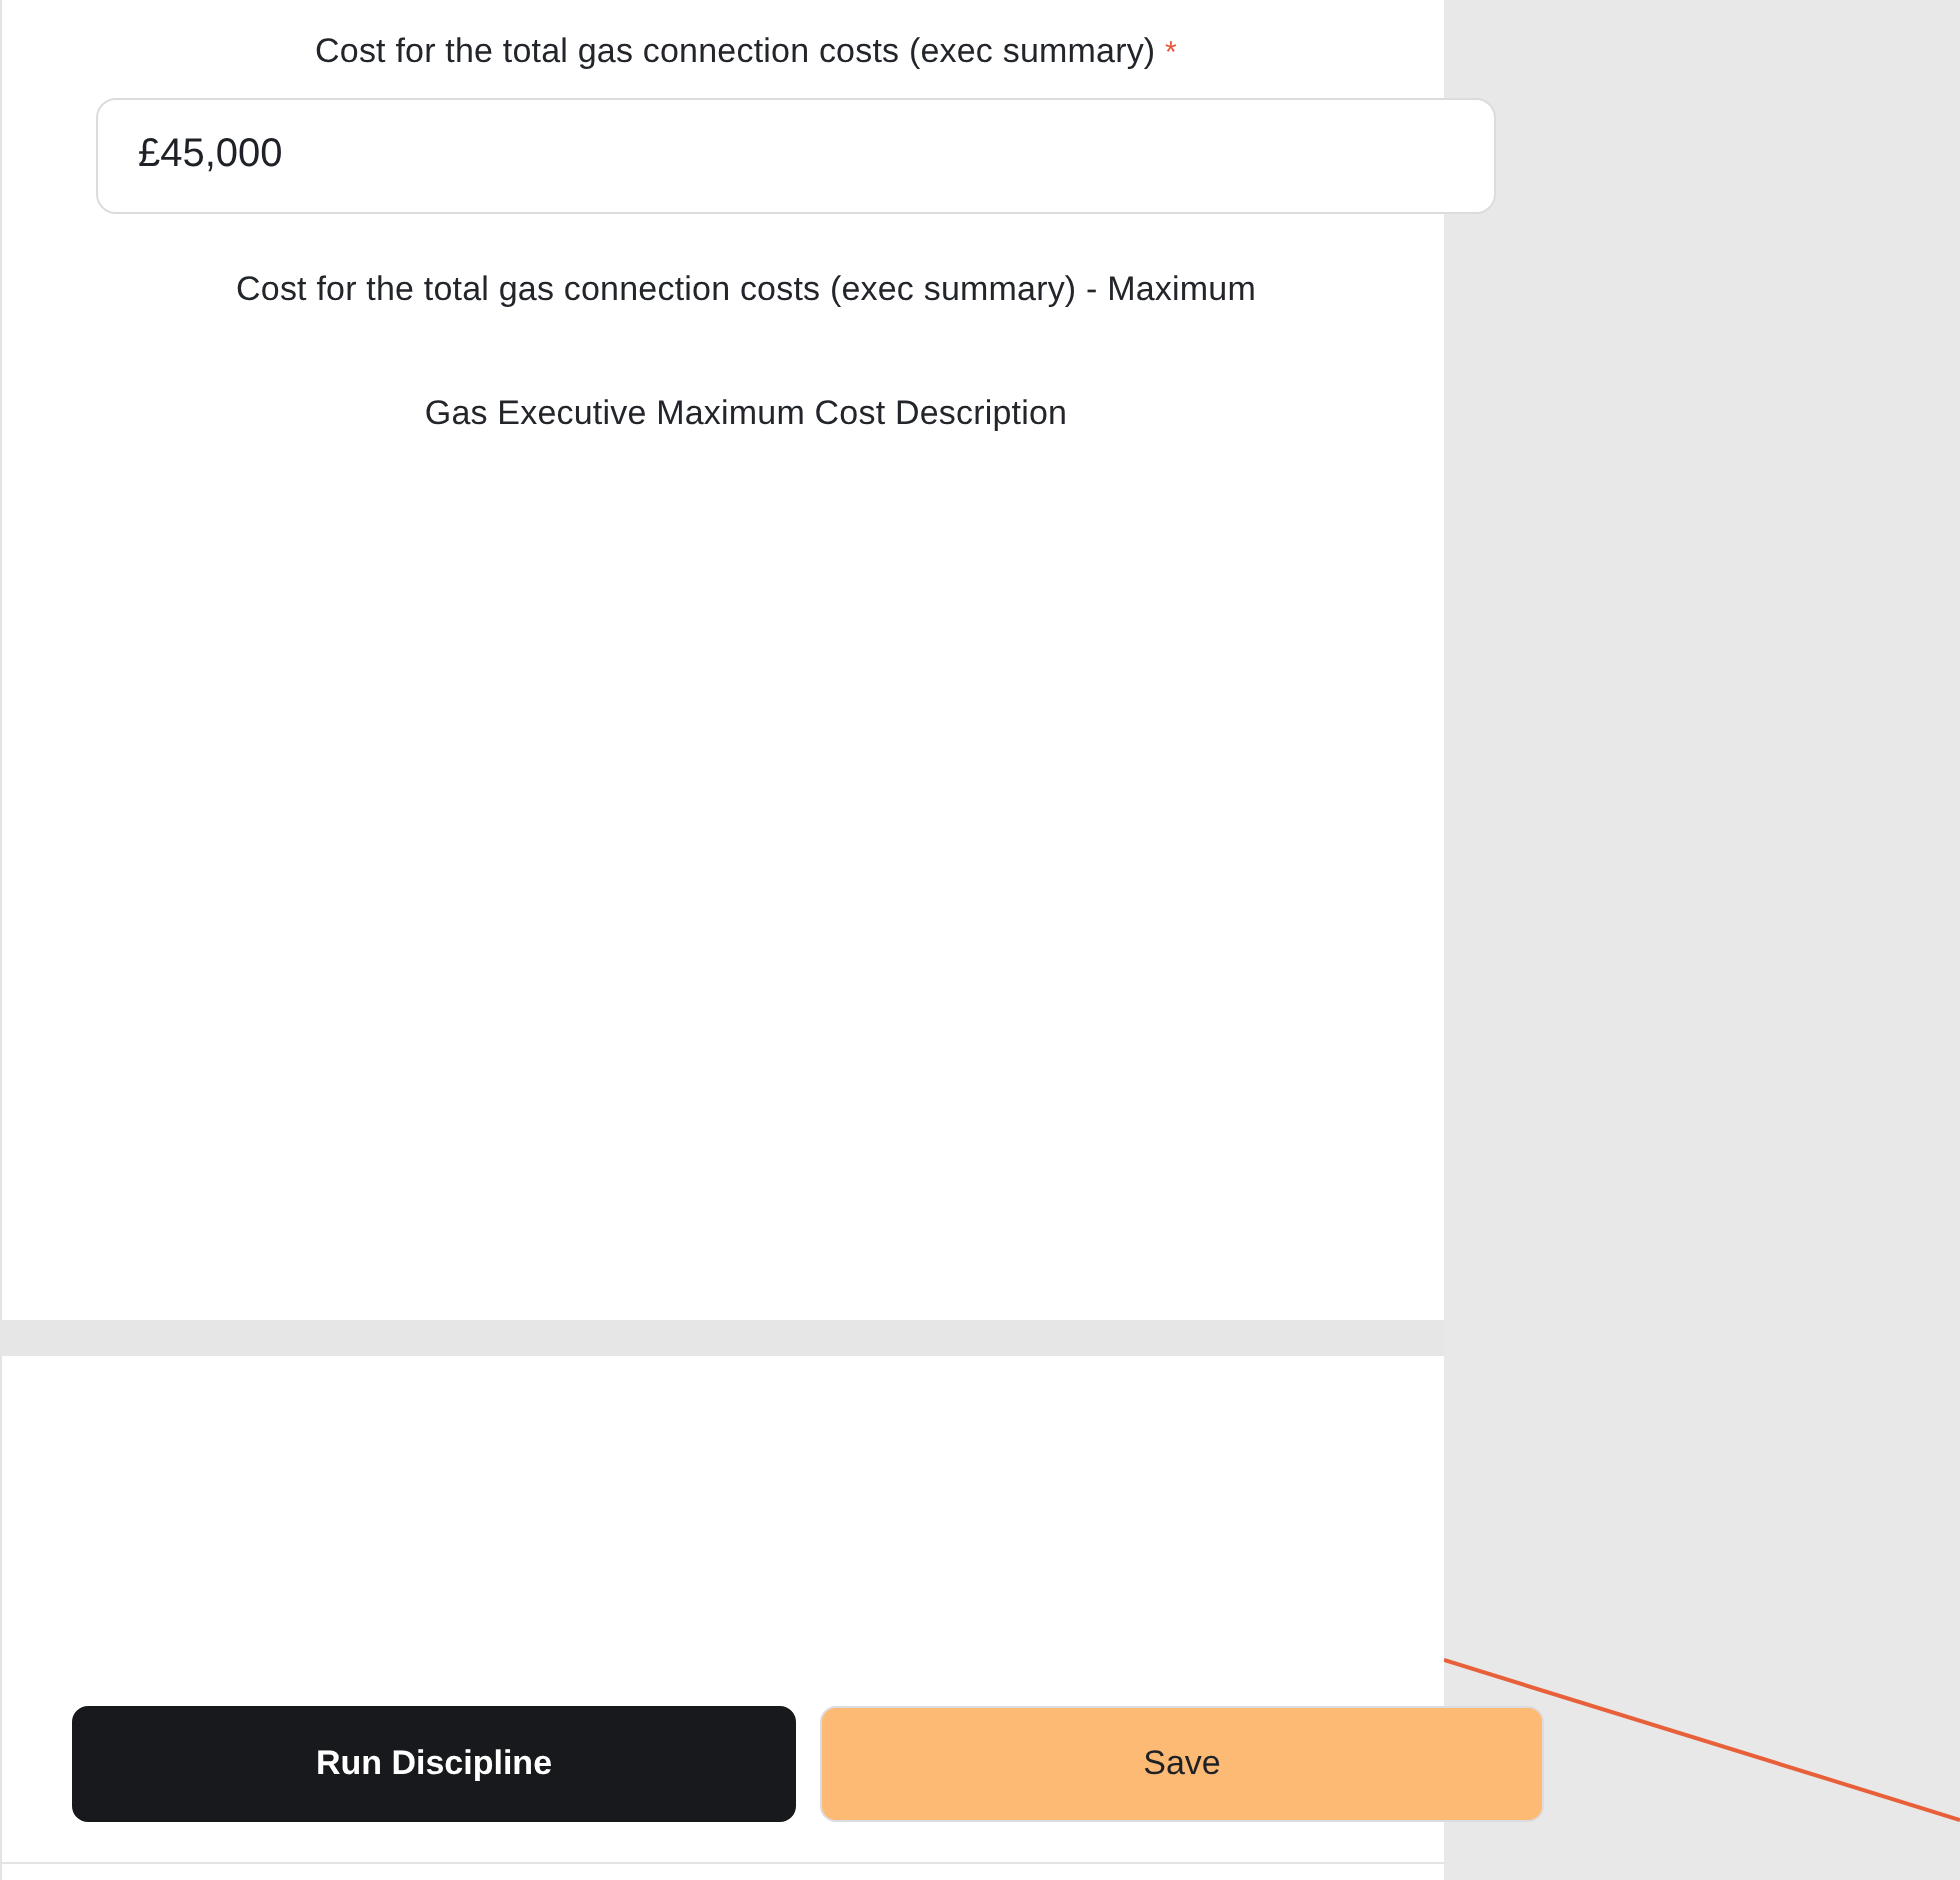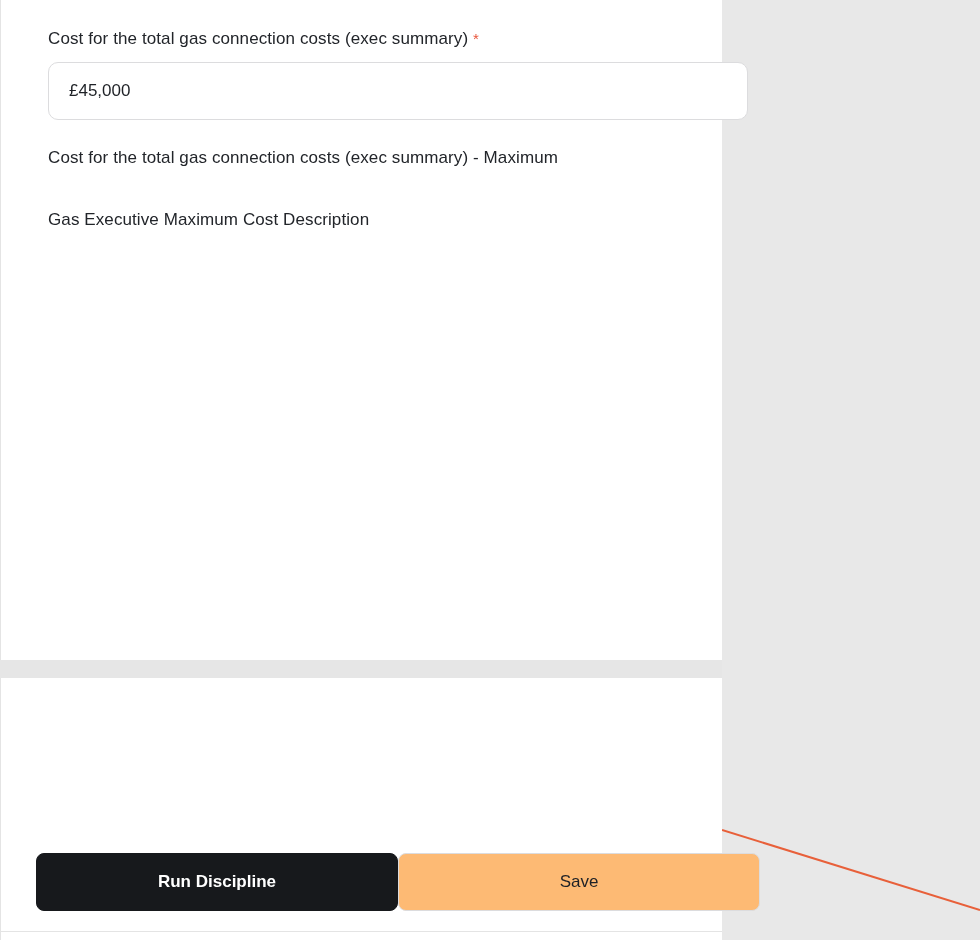--- a/index.html
+++ b/index.html
@@ -55,21 +55,22 @@
     content: "";
     position: absolute;
     left: 0;
     top: 0;
     bottom: 0;
     width: 1px;
     background: #e4e4e4;
   }
 
   .form-inner {
-    padding: 13px 24px 0 48px;
+    padding: 0 24px 0 48px;
+    text-align: center;
   }
 
   .field {
     margin-bottom: 0;
   }
 
   .field-label {
     font-size: 17px;
     line-height: 1.45;
     color: #22252a;
@@ -84,21 +85,21 @@
 
   .input-box {
     height: 58px;
     border: 1px solid #dcdcde;
     border-radius: 10px;
     background: #fff;
     display: flex;
     align-items: center;
     padding: 0 20px;
     box-sizing: border-box;
-    font-size: 17px;
+    font-size: 20px;
     color: #1e2126;
     width: 700px;
     overflow: hidden;
     white-space: nowrap;
   }
 
   .spacer-1 { height: 12px; }
   .spacer-2 { height: 14px; }
 
   
@@ -128,20 +129,21 @@
     bottom: 8px;
     height: 1px;
     background: #e4e4e4;
   }
 
   .action-bar {
     position: absolute;
     left: 36px;
     top: 853px;
     display: flex;
+    gap: 12px;
     align-items: center;
   }
 
   .btn {
     height: 58px;
     border-radius: 8px;
     display: flex;
     align-items: center;
     justify-content: center;
     font-size: 17px;

